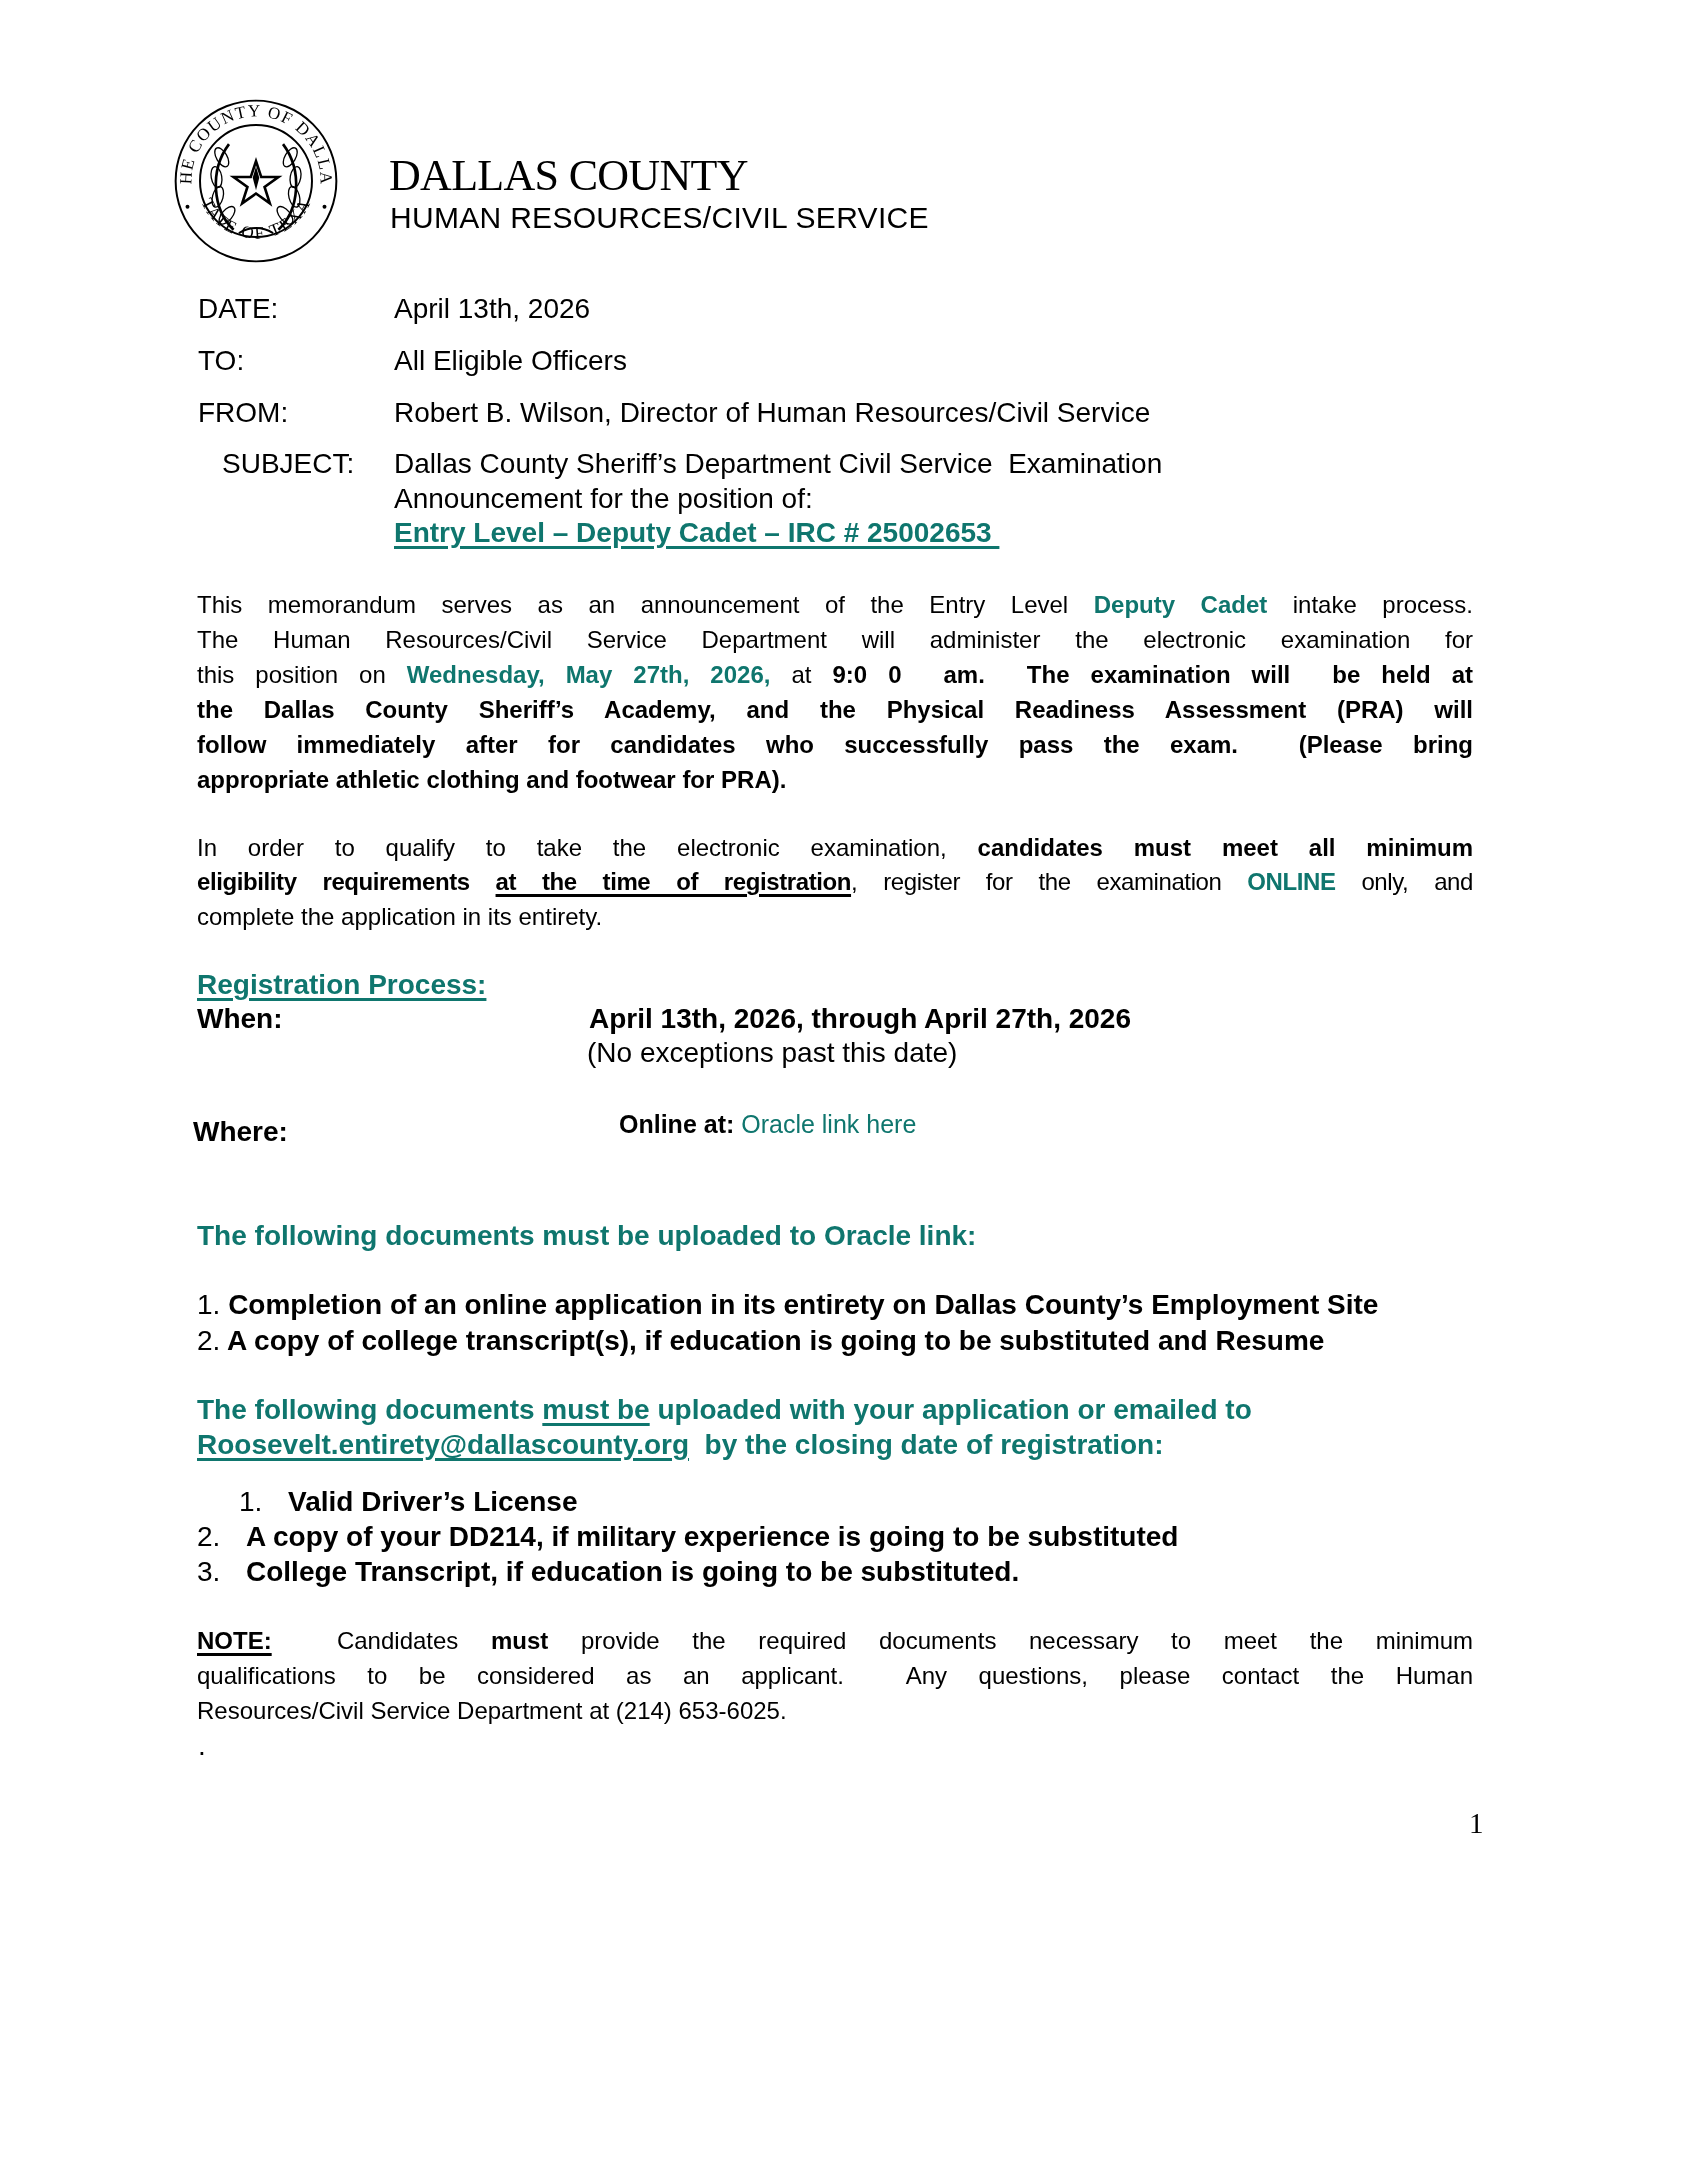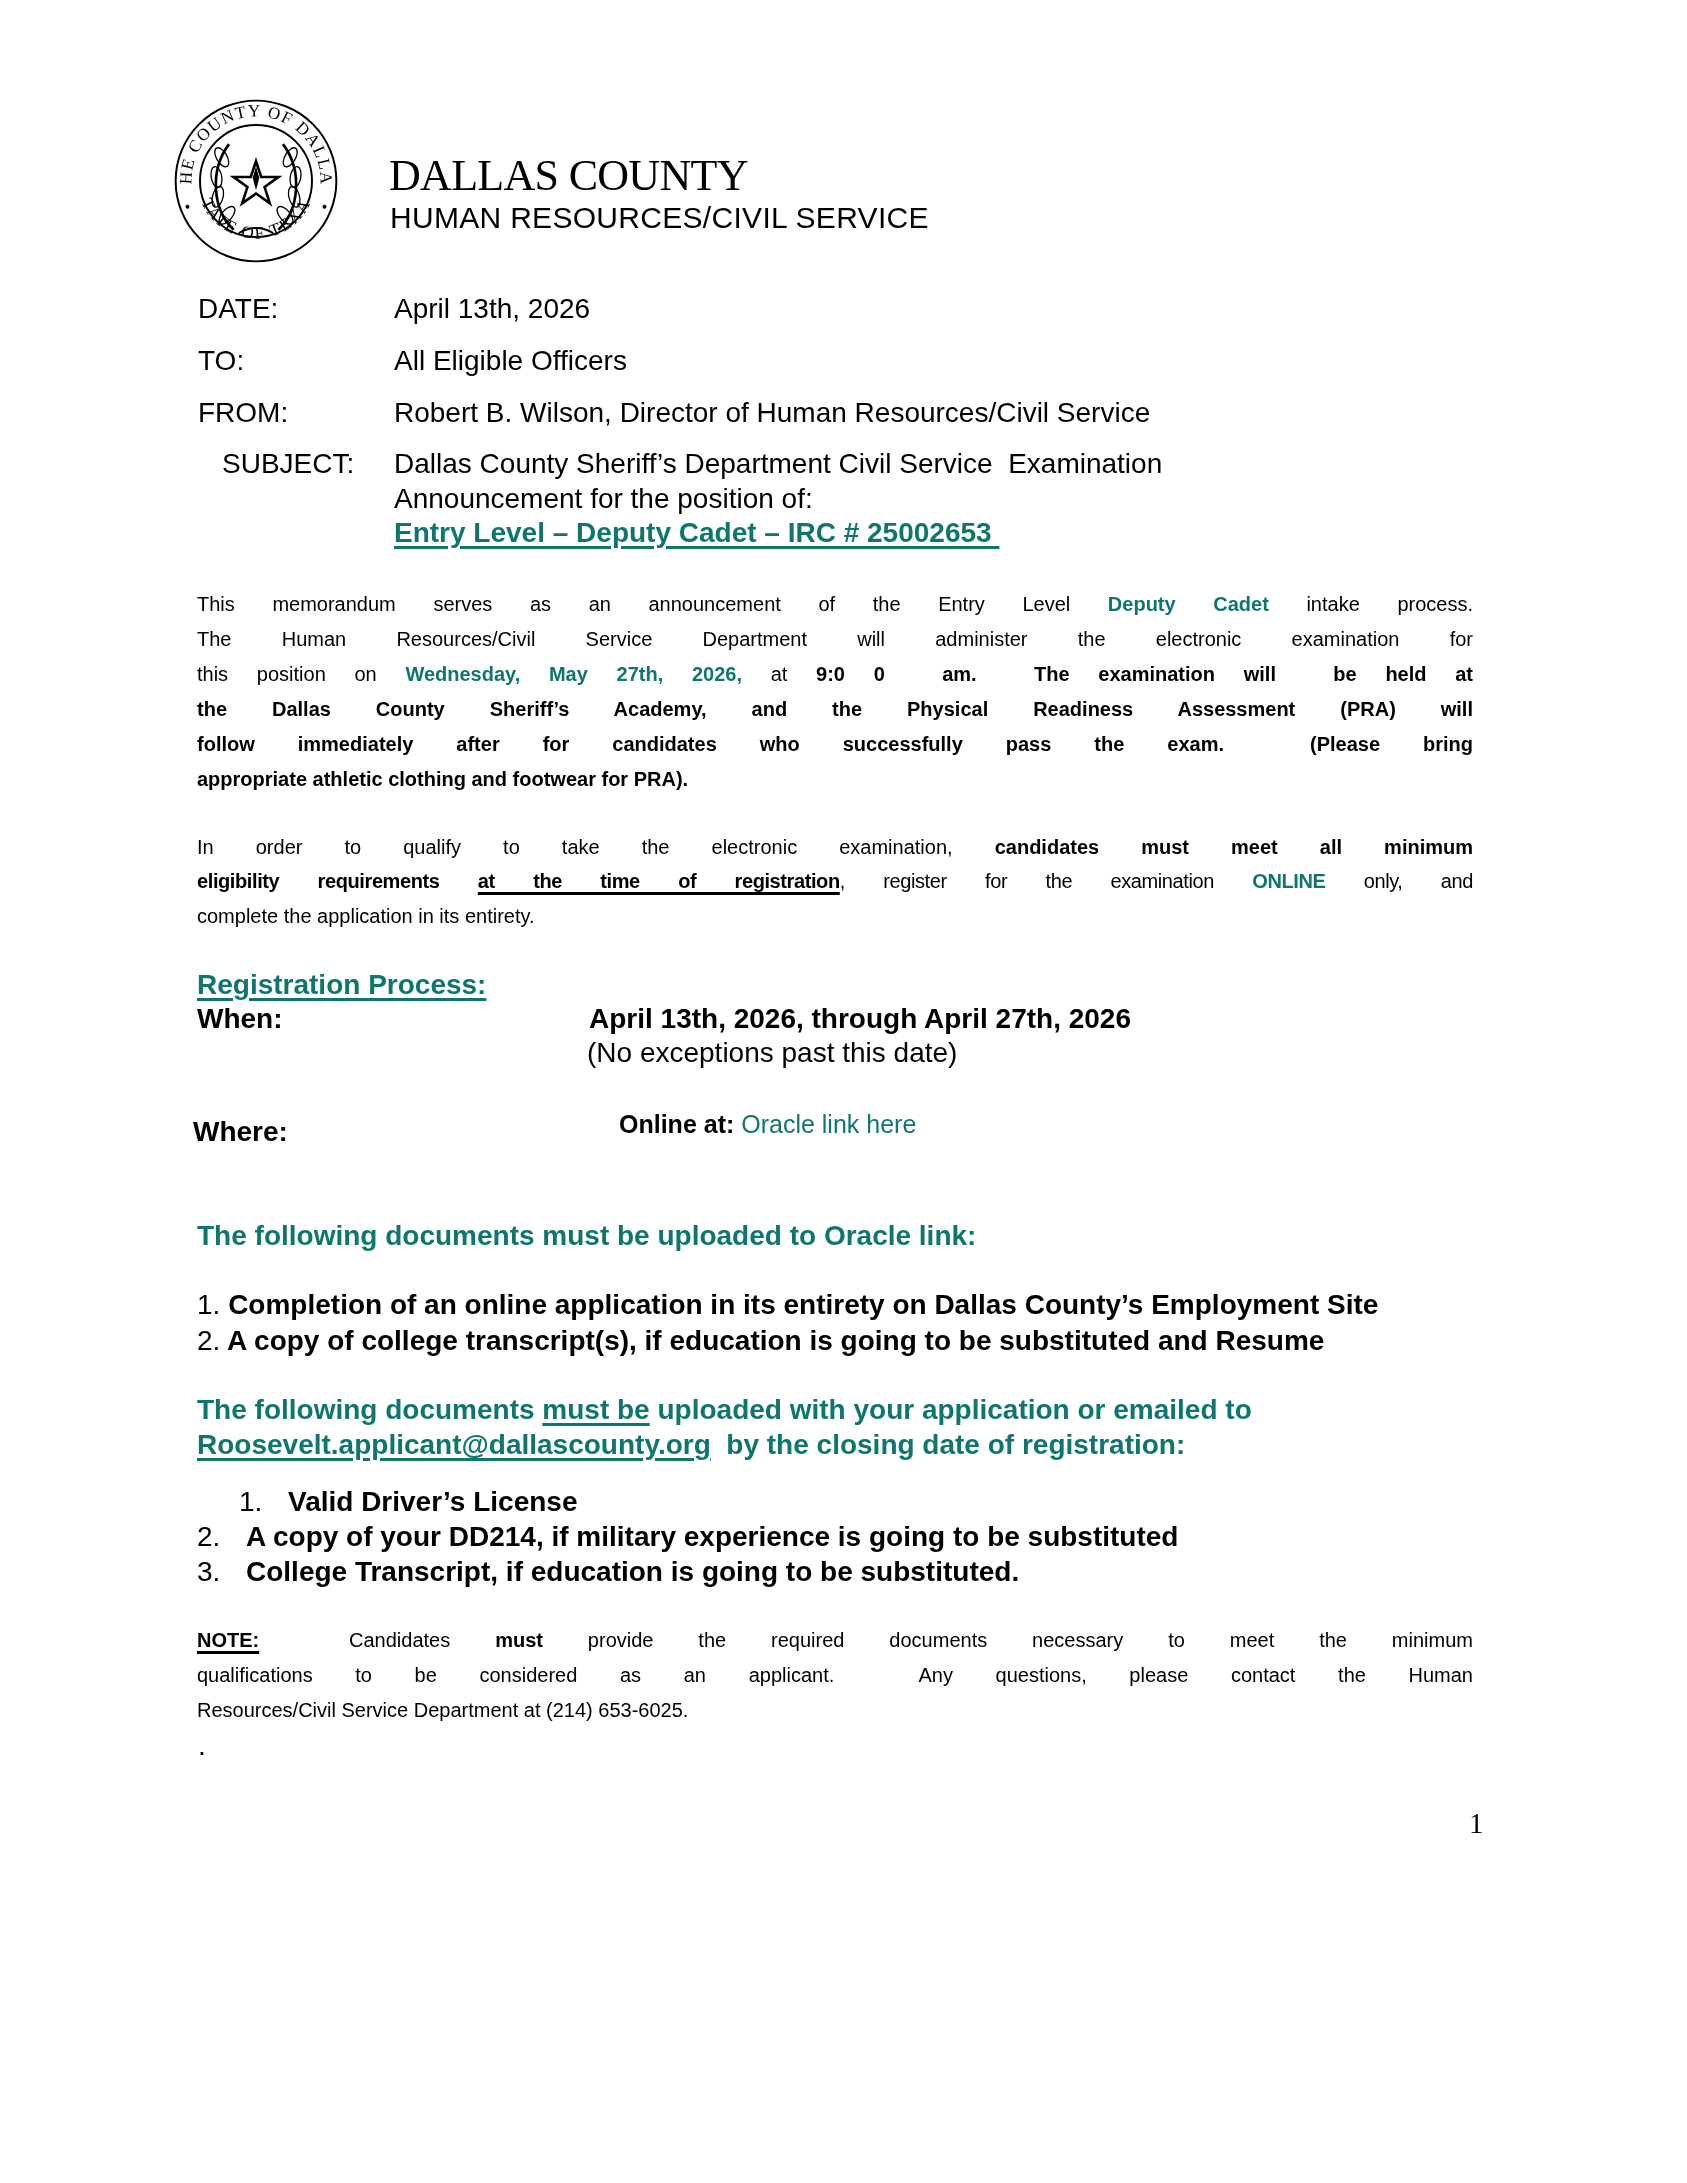--- a/index.html
+++ b/index.html
@@ -3,21 +3,21 @@
 <meta charset="utf-8">
 <style>
   html, body { margin: 0; padding: 0; background: #ffffff; }
   body { width: 1687px; height: 2183px; position: relative; overflow: hidden;
          font-family: "Liberation Sans", sans-serif; color: #000; }
   .abs { position: absolute; white-space: nowrap; }
   .blue { color: #0f766e; }
   .b { font-weight: bold; }
   .u { text-decoration: underline; text-decoration-thickness: 2.6px; text-underline-offset: 4px; }
   .txt { font-size: 28px; line-height: 35px; }
-  .just { position: absolute; left: 197px; width: 1276px; font-size: 20px; line-height: 35px;
+  .just { position: absolute; left: 197px; width: 1276px; font-size: 24px; line-height: 35px;
           text-align: justify; text-align-last: justify; white-space: nowrap; }
   .just.last { text-align-last: left; }
   #seal { position: absolute; left: 173px; top: 98px; width: 166px; height: 166px; }
   .title1 { font-family: "Liberation Serif", serif; font-size: 44px; letter-spacing: -0.7px; }
   .title2 { font-size: 30px; letter-spacing: 0.3px; }
   .label { position: absolute; left: 198px; font-size: 28px; }
   .val { position: absolute; left: 394px; font-size: 28px; }
   .pagenum { font-family: "Liberation Serif", serif; font-size: 29px; }
 </style>
 </head>
@@ -90,21 +90,21 @@
 <div class="abs txt" style="left:587px; top:1035px;">(No exceptions past this date)</div>
 
 <div class="abs txt b" style="left:193px; top:1114px;">Where:</div>
 <div class="abs" style="left:589px; top:1110px; font-size:25px; white-space:pre;margin-left:30px;"><span class="b">Online at: </span><a class="blue">Oracle link here</a></div>
 
 <div class="abs txt blue b" style="left:197px; top:1218px;">The following documents must be uploaded to Oracle link:</div>
 <div class="abs txt b" style="left:197px; top:1287px;"><span style="font-weight:normal;">1.</span> <span>Completion of an online application in its entirety on Dallas County’s Employment Site</span></div>
 <div class="abs txt b" style="left:197px; top:1323px;"><span style="font-weight:normal;">2.</span> <span>A copy of college transcript(s), if education is going to be substituted and Resume</span></div>
 
 <div class="abs txt blue b" style="left:197px; top:1392px;"><span>The following documents </span><span class="u">must be</span><span> uploaded with your application or emailed to</span></div>
-<div class="abs txt blue b" style="left:197px; top:1427px; white-space:pre;"><a class="u">Roosevelt.applicant@dallascounty.org</a><span>  by the closing date of registration:</span></div>
+<div class="abs txt blue b" style="left:197px; top:1427px; white-space:pre;"><a class="u">Roosevelt.entirety@dallascounty.org</a><span>  by the closing date of registration:</span></div>
 
 <div class="abs txt b" style="left:197px; top:1484px;margin-left:42px;"><span style="font-weight:normal; display:inline-block; width:49px;">1.</span><span>Valid Driver’s License</span></div>
 <div class="abs txt b" style="left:197px; top:1519px;"><span style="font-weight:normal; display:inline-block; width:49px;">2.</span><span>A copy of your DD214, if military experience is going to be substituted</span></div>
 <div class="abs txt b" style="left:197px; top:1554px;"><span style="font-weight:normal; display:inline-block; width:49px;">3.</span><span>College Transcript, if education is going to be substituted.</span></div>
 
 <div class="just" style="top:1623px; white-space:pre;"><span class="b u">NOTE:</span><span>  Candidates </span><span class="b">must</span><span> provide the required documents necessary to meet the minimum</span></div>
 <div class="just" style="top:1658px; white-space:pre;">qualifications to be considered as an applicant.  Any questions, please contact the Human</div>
 <div class="just last" style="top:1693px;">Resources/Civil Service Department at (214) 653-6025.</div>
 <div class="abs txt" style="left:198px; top:1728px;">.</div>
 

